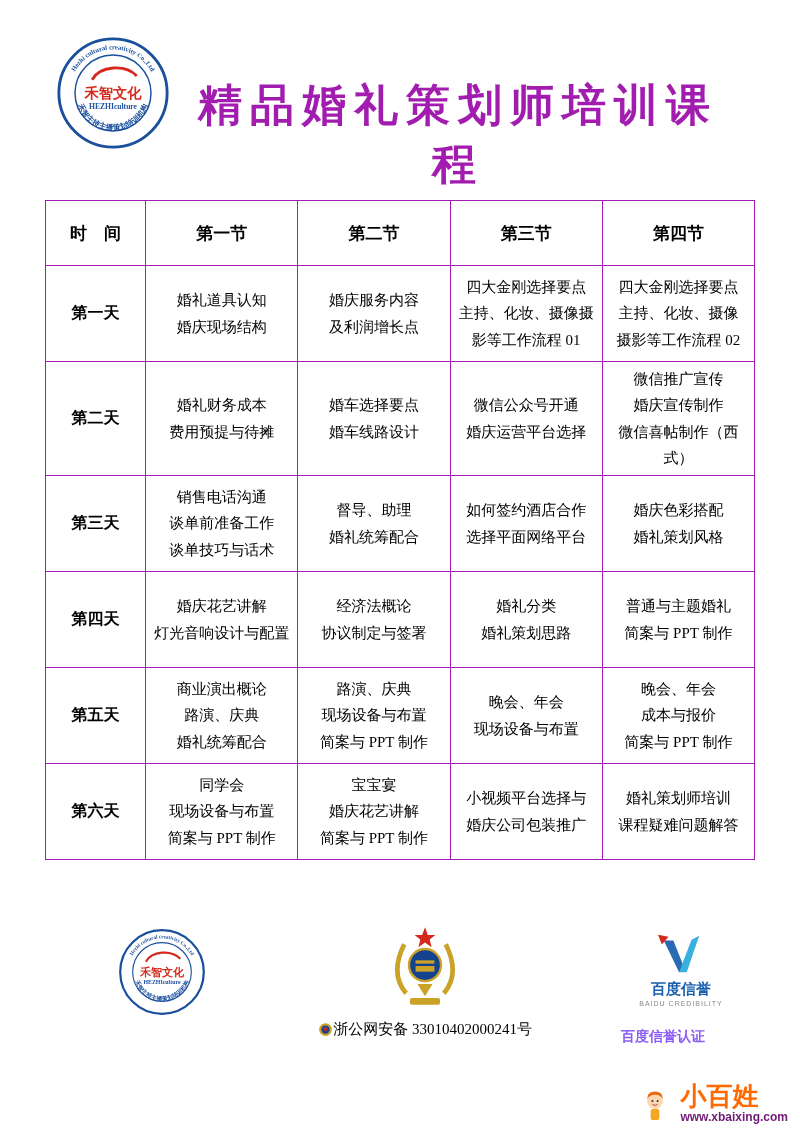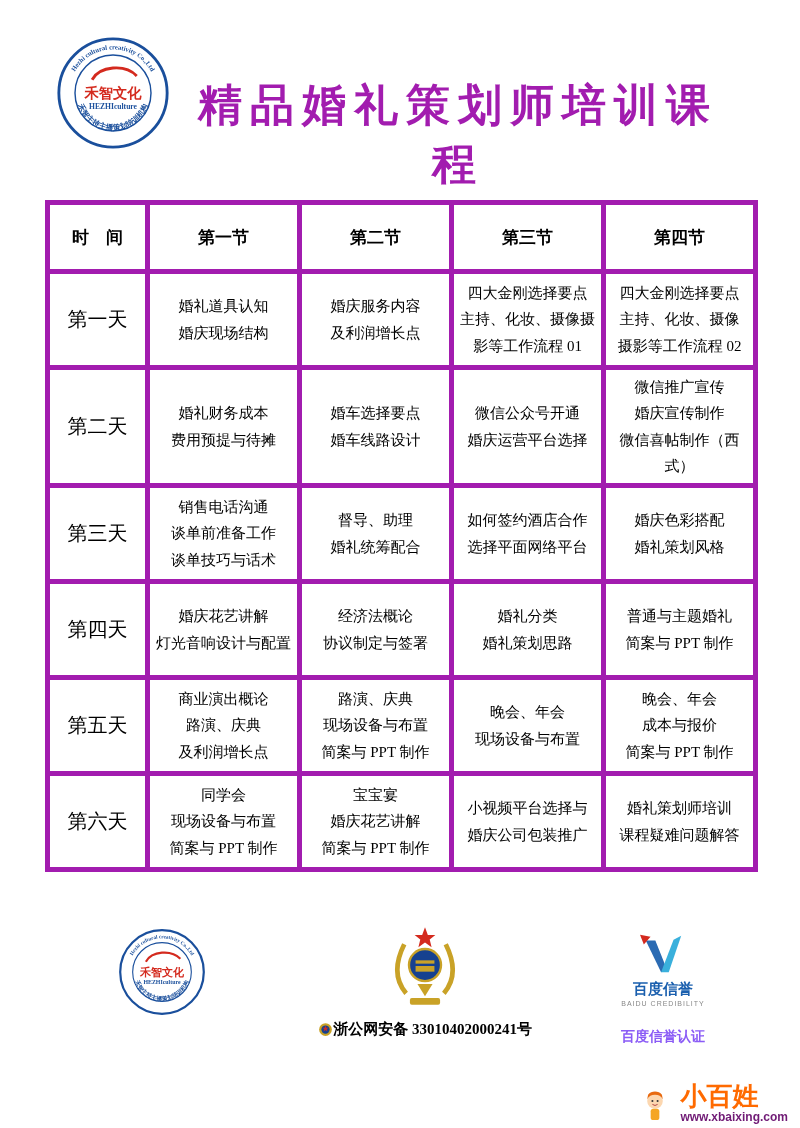--- a/index.html
+++ b/index.html
@@ -15,43 +15,43 @@
     position:absolute; left:178px; top:76px; width:560px;
     text-align:center; font-size:44px; font-weight:900; letter-spacing:8px;
     font-family:"Liberation Sans", "DejaVu Sans", sans-serif; color:#a21caf;
   }
   
   .course-table {
     position:absolute; left:45px; top:200px; width:710px;
     border-collapse:collapse; table-layout:fixed;
   }
   .course-table th, .course-table td {
-    border:5px solid #a21caf; text-align:center; vertical-align:middle;
+    border:1px solid #a21caf; text-align:center; vertical-align:middle;
     white-space:pre-line; padding:4px 6px;
   }
   .course-table col.c-time { width:100px; }
   .course-table col.c-sess { width:152px; }
   .course-table thead th { height:56px; font-size:17px; font-weight:bold; }
   .course-table tbody tr { height:96px; }
-  .course-table td.day { font-size:20px; font-weight:normal; }
+  .course-table td.day { font-size:16px; font-weight:bold; }
   .course-table td.cell { font-size:15px; line-height:1.75; }
   
   .logo-foot { position:absolute; left:118px; top:928px; width:88px; height:88px; }
   .badge-foot { position:absolute; left:392px; top:924px; width:66px; height:84px; }
-  .baidu-block { position:absolute; left:598px; top:934px; width:130px; text-align:center;
+  .baidu-block { position:absolute; left:616px; top:934px; width:130px; text-align:center;
                  font-family:"Liberation Sans", sans-serif; }
   .baidu-icon { width:46px; height:40px; }
   .baidu-cn { font-size:15px; font-weight:bold; color:#1a5fae; margin-top:2px; }
   .baidu-en { font-size:7px; color:#888; letter-spacing:1px; margin-top:1px; }
   .baidu-cert { position:absolute; left:598px; top:1028px; width:130px; text-align:center;
                 font-size:14px; font-weight:bold; color:#8b5cf6; }
   .copyright { position:absolute; left:70px; top:1024px; width:240px; text-align:center;
                font-size:13px; color:#222; }
   .police-line { position:absolute; left:300px; top:1020px; width:250px; text-align:center;
-                 font-size:15px; font-weight:bold; color:#000;
+                 font-size:15px; font-weight:normal; color:#000;
                  display:flex; align-items:center; justify-content:center; }
   
   .watermark { position:absolute; right:8px; bottom:2px; display:flex; align-items:flex-end; gap:12px;
                font-family:"Liberation Sans", sans-serif; background:#fff; padding:2px 4px; }
   .wm-texts { display:flex; flex-direction:column; align-items:flex-start; line-height:1.1; }
   .wm-name { font-size:26px; font-weight:900; color:#ff6a00; text-shadow:0 0 1px #fff; }
   .wm-url  { font-size:12px; font-weight:bold; color:#701a75; }
 </style>
 </head>
 <body>
@@ -141,21 +141,21 @@
 协议制定与签署</td>
         <td class="cell">婚礼分类
 婚礼策划思路</td>
         <td class="cell">普通与主题婚礼
 简案与 PPT 制作</td>
       </tr>
       <tr>
         <td class="day">第五天</td>
         <td class="cell">商业演出概论
 路演、庆典
-及利润增长点</td>
+婚礼统筹配合</td>
         <td class="cell">路演、庆典
 现场设备与布置
 简案与 PPT 制作</td>
         <td class="cell">晚会、年会
 现场设备与布置</td>
         <td class="cell">晚会、年会
 成本与报价
 简案与 PPT 制作</td>
       </tr>
       <tr>

